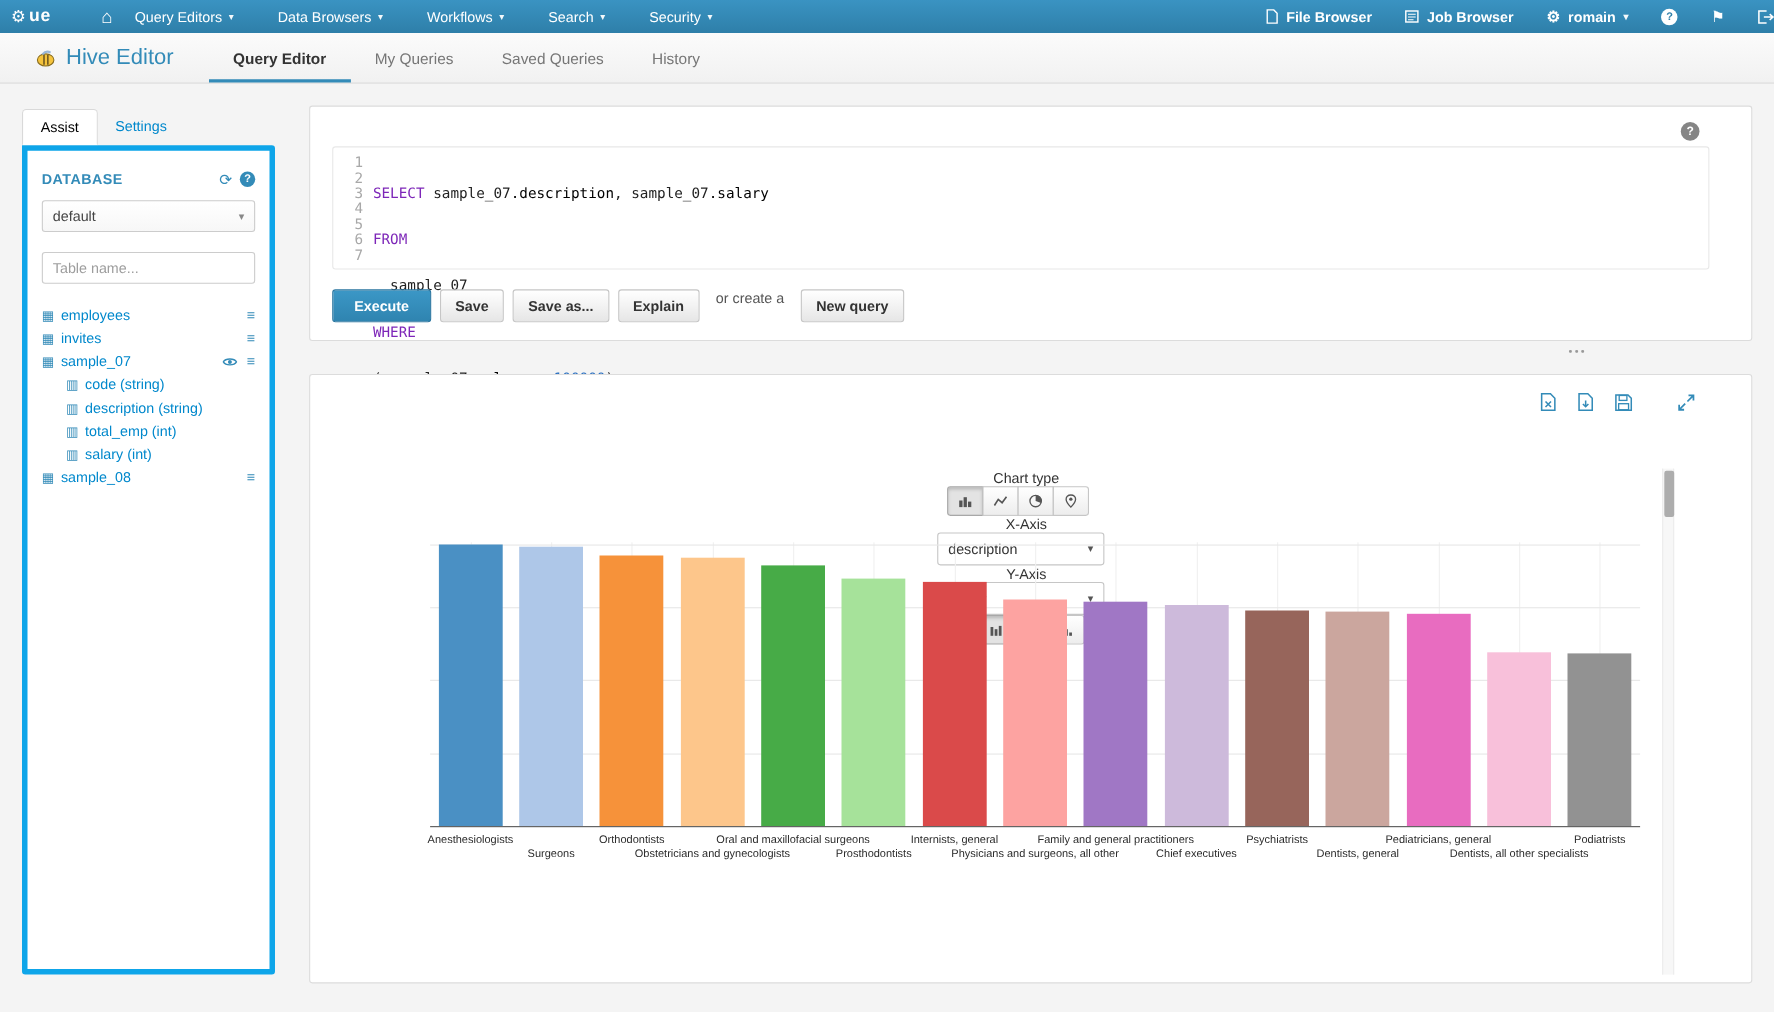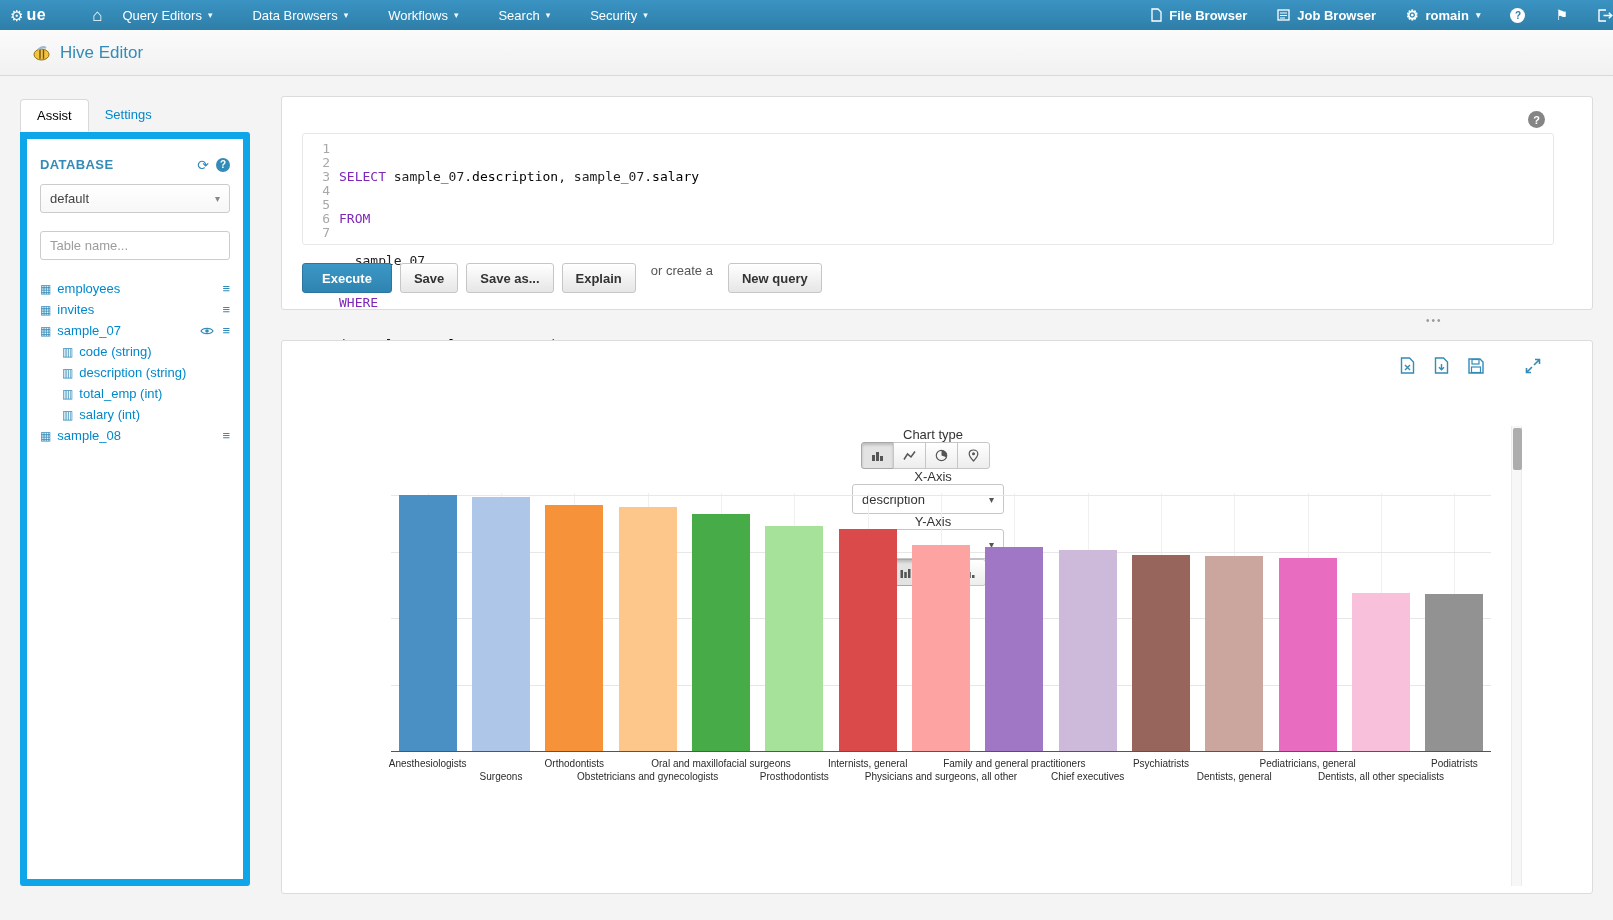--- a/index.html
+++ b/index.html
@@ -23,31 +23,31 @@
   .topnav-right{margin-left:auto;display:flex;align-items:center;gap:30px;padding-right:0;}
   .tn-entry{display:flex;align-items:center;gap:7px;cursor:pointer;font-weight:bold;}
   .tn-ico{display:flex;align-items:center;}
   .tn-help{width:15px;height:15px;border-radius:50%;background:#fff;color:#2e7fa9;
     font-size:10px;font-weight:bold;display:flex;align-items:center;justify-content:center;cursor:pointer;}
   .tn-glyph{font-size:14px;cursor:pointer;line-height:1;}
   
   .subnav{position:absolute;top:30px;left:0;width:100%;height:46px;
     background:linear-gradient(#fbfbfb,#f1f1f1);border-bottom:1px solid #d9d9d9;
     display:flex;align-items:stretch;z-index:9;}
-  .app-title{display:flex;align-items:center;gap:9px;margin-left:30px;color:#338bb8;font-size:17px;}
+  .app-title{display:flex;align-items:center;gap:9px;margin-left:30px;color:#338bb8;font-size:20px;}
   .subnav-tabs{display:flex;margin-left:32px;}
   .subnav-tab{display:flex;align-items:center;padding:0 22px;color:#767676;font-size:14px;cursor:pointer;}
   .subnav-tab.active{color:#333;font-weight:bold;box-shadow:inset 0 -3px 0 #338bb8;}
   
   .assist-tab-row{position:absolute;left:20px;top:99px;display:flex;z-index:3;font-size:13px;}
   .assist-tab{padding:8px 16px;border:1px solid #d9d9d9;border-bottom:1px solid #fff;background:#fff;
     border-radius:4px 4px 0 0;color:#000000;cursor:pointer;}
   .assist-settings{padding:8px 16px;color:#0088cc;cursor:pointer;}
   .assist-panel{position:absolute;left:20px;top:132px;width:230px;height:754px;background:#fff;
-    border:7px solid #0ea5e9;border-radius:0 3px 3px 3px;padding:18px 13px;z-index:2;}
+    border:5px solid #0ea5e9;border-radius:0 3px 3px 3px;padding:18px 13px;z-index:2;}
   .db-row{display:flex;align-items:center;font-size:13px;}
   .db-label{color:#338bb8;font-weight:bold;letter-spacing:.4px;}
   .db-icons{margin-left:auto;display:flex;gap:7px;align-items:center;}
   .refresh{color:#338bb8;font-size:14px;cursor:pointer;line-height:1;}
   .help-badge{width:14px;height:14px;border-radius:50%;background:#338bb8;color:#fff;font-size:10px;
     font-weight:bold;display:flex;align-items:center;justify-content:center;cursor:pointer;}
   .select{margin-top:12px;height:29px;border:1px solid #ccc;border-radius:3px;display:flex;align-items:center;
     padding:0 9px;font-size:13px;color:#444;background:linear-gradient(#fff,#f7f7f7);cursor:pointer;}
   .select .sel-caret{margin-left:auto;color:#888;font-size:10px;}
   .filter-input{margin-top:18px;width:100%;height:29px;border:1px solid #ccc;border-radius:3px;
@@ -185,20 +185,26 @@
 <div class="subnav">
   <div class="app-title">
     <span>
       <svg width="21" height="16" viewBox="0 0 21 16">
           <ellipse cx="11.5" cy="9.5" rx="7.5" ry="5.5" fill="#f5c33c" stroke="#8a6d1d"></ellipse>
           <path d="M8.5 4.5 Q12 .5 16 2.8" fill="none" stroke="#9ab7d8" stroke-width="2"></path>
           <path d="M10 4.8 v9 M13.5 4.8 v9" stroke="#6b5520" stroke-width="1.4"></path>
         </svg>
     </span>
     <span>Hive Editor</span>
+  </div>
+  <div class="subnav-tabs">
+    <div class="subnav-tab active">Query Editor</div>
+    <div class="subnav-tab">My Queries</div>
+    <div class="subnav-tab">Saved Queries</div>
+    <div class="subnav-tab">History</div>
   </div>
 </div>
 
 <div class="assist-tab-row">
   <div class="assist-tab">Assist</div>
   <div class="assist-settings">Settings</div>
 </div>
 <aside class="assist-panel">
   <div class="db-row">
     <span class="db-label">DATABASE</span>

